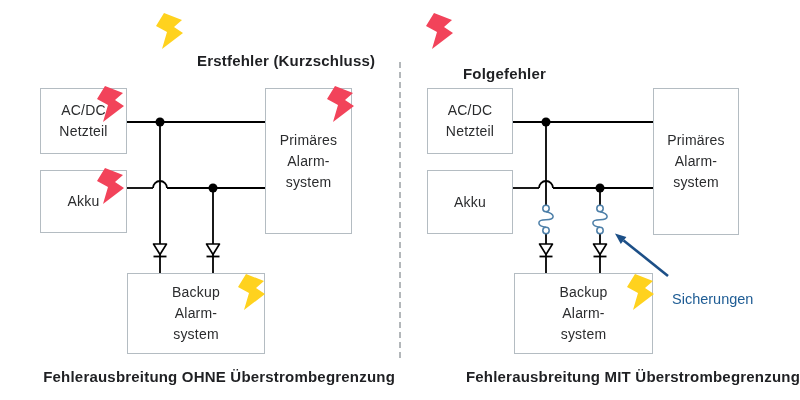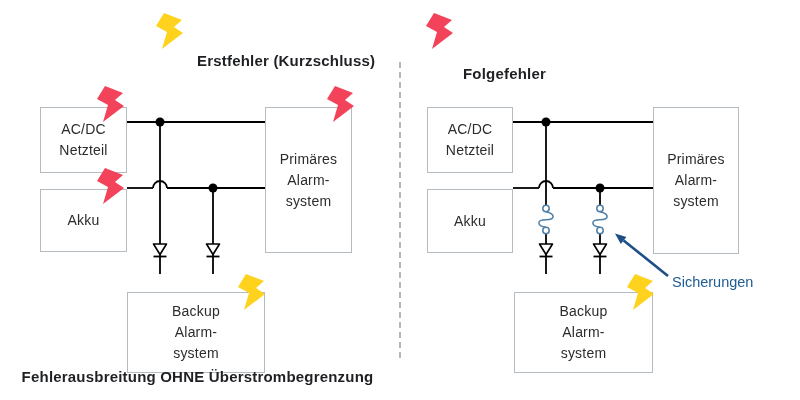--- a/index.html
+++ b/index.html
@@ -18,21 +18,20 @@
     position: absolute;
     box-sizing: border-box;
     border: 1.4px solid #b4bcc2;
     background: #ffffff;
     display: flex;
     flex-direction: column;
     align-items: center;
     justify-content: center;
     z-index: 2;
     text-align: center;
-    margin-top: 19px;
   }
   .box span {
     display: block;
     font-size: 14px;
     line-height: 21px;
     color: #2b2c2e;
     letter-spacing: 0.2px;
   }
   .legend-label {
     position: absolute;
@@ -43,31 +42,31 @@
     letter-spacing: 0.2px;
     margin-top: 31px;
   }
 
   .caption {
     position: absolute;
     top: 368px;
     font-size: 15px;
     font-weight: bold;
     color: #1f2023;
-    text-align: center;
+    text-align: right;
     white-space: nowrap;
     letter-spacing: 0.2px;
     z-index: 2;
   }
   .caption.left  { left: 0;   width: 395px; }
   .caption.right { left: 405px; width: 395px; }
 
   .annotation {
     position: absolute;
-    left: 672px; top: 271px;
+    left: 672px; top: 288px;
     z-index: 2;
     font-size: 14.5px;
     line-height: 22px;
     color: #1e5c94;
     white-space: nowrap;
   }
   .annotation span { display: block; }
 </style>
 </head>
 <body>
@@ -171,20 +170,21 @@
   <div class="box" style="left:514px; top:273px; width:139px; height:81px;">
     <span>Backup</span>
     <span>Alarm-</span>
     <span>system</span>
   </div>
 
   <div class="legend-label" style="left:197px; top:21px;">Erstfehler (Kurzschluss)</div>
   <div class="legend-label" style="left:463px; top:34px;">Folgefehler</div>
 
   <div class="caption left">Fehlerausbreitung OHNE Überstrombegrenzung</div>
+  <div class="caption right">Fehlerausbreitung MIT Überstrombegrenzung</div>
 
   <div class="annotation">
     <span>Sicherungen</span>
   </div>
 
   <svg class="layer decor" width="800" height="400" viewBox="0 0 800 400">
     <defs>
       <path id="bolt" d="M9 0 L27 7 L19 14 L28 20 L7 36 L12 19 L1 13 Z"></path>
     </defs>
 

